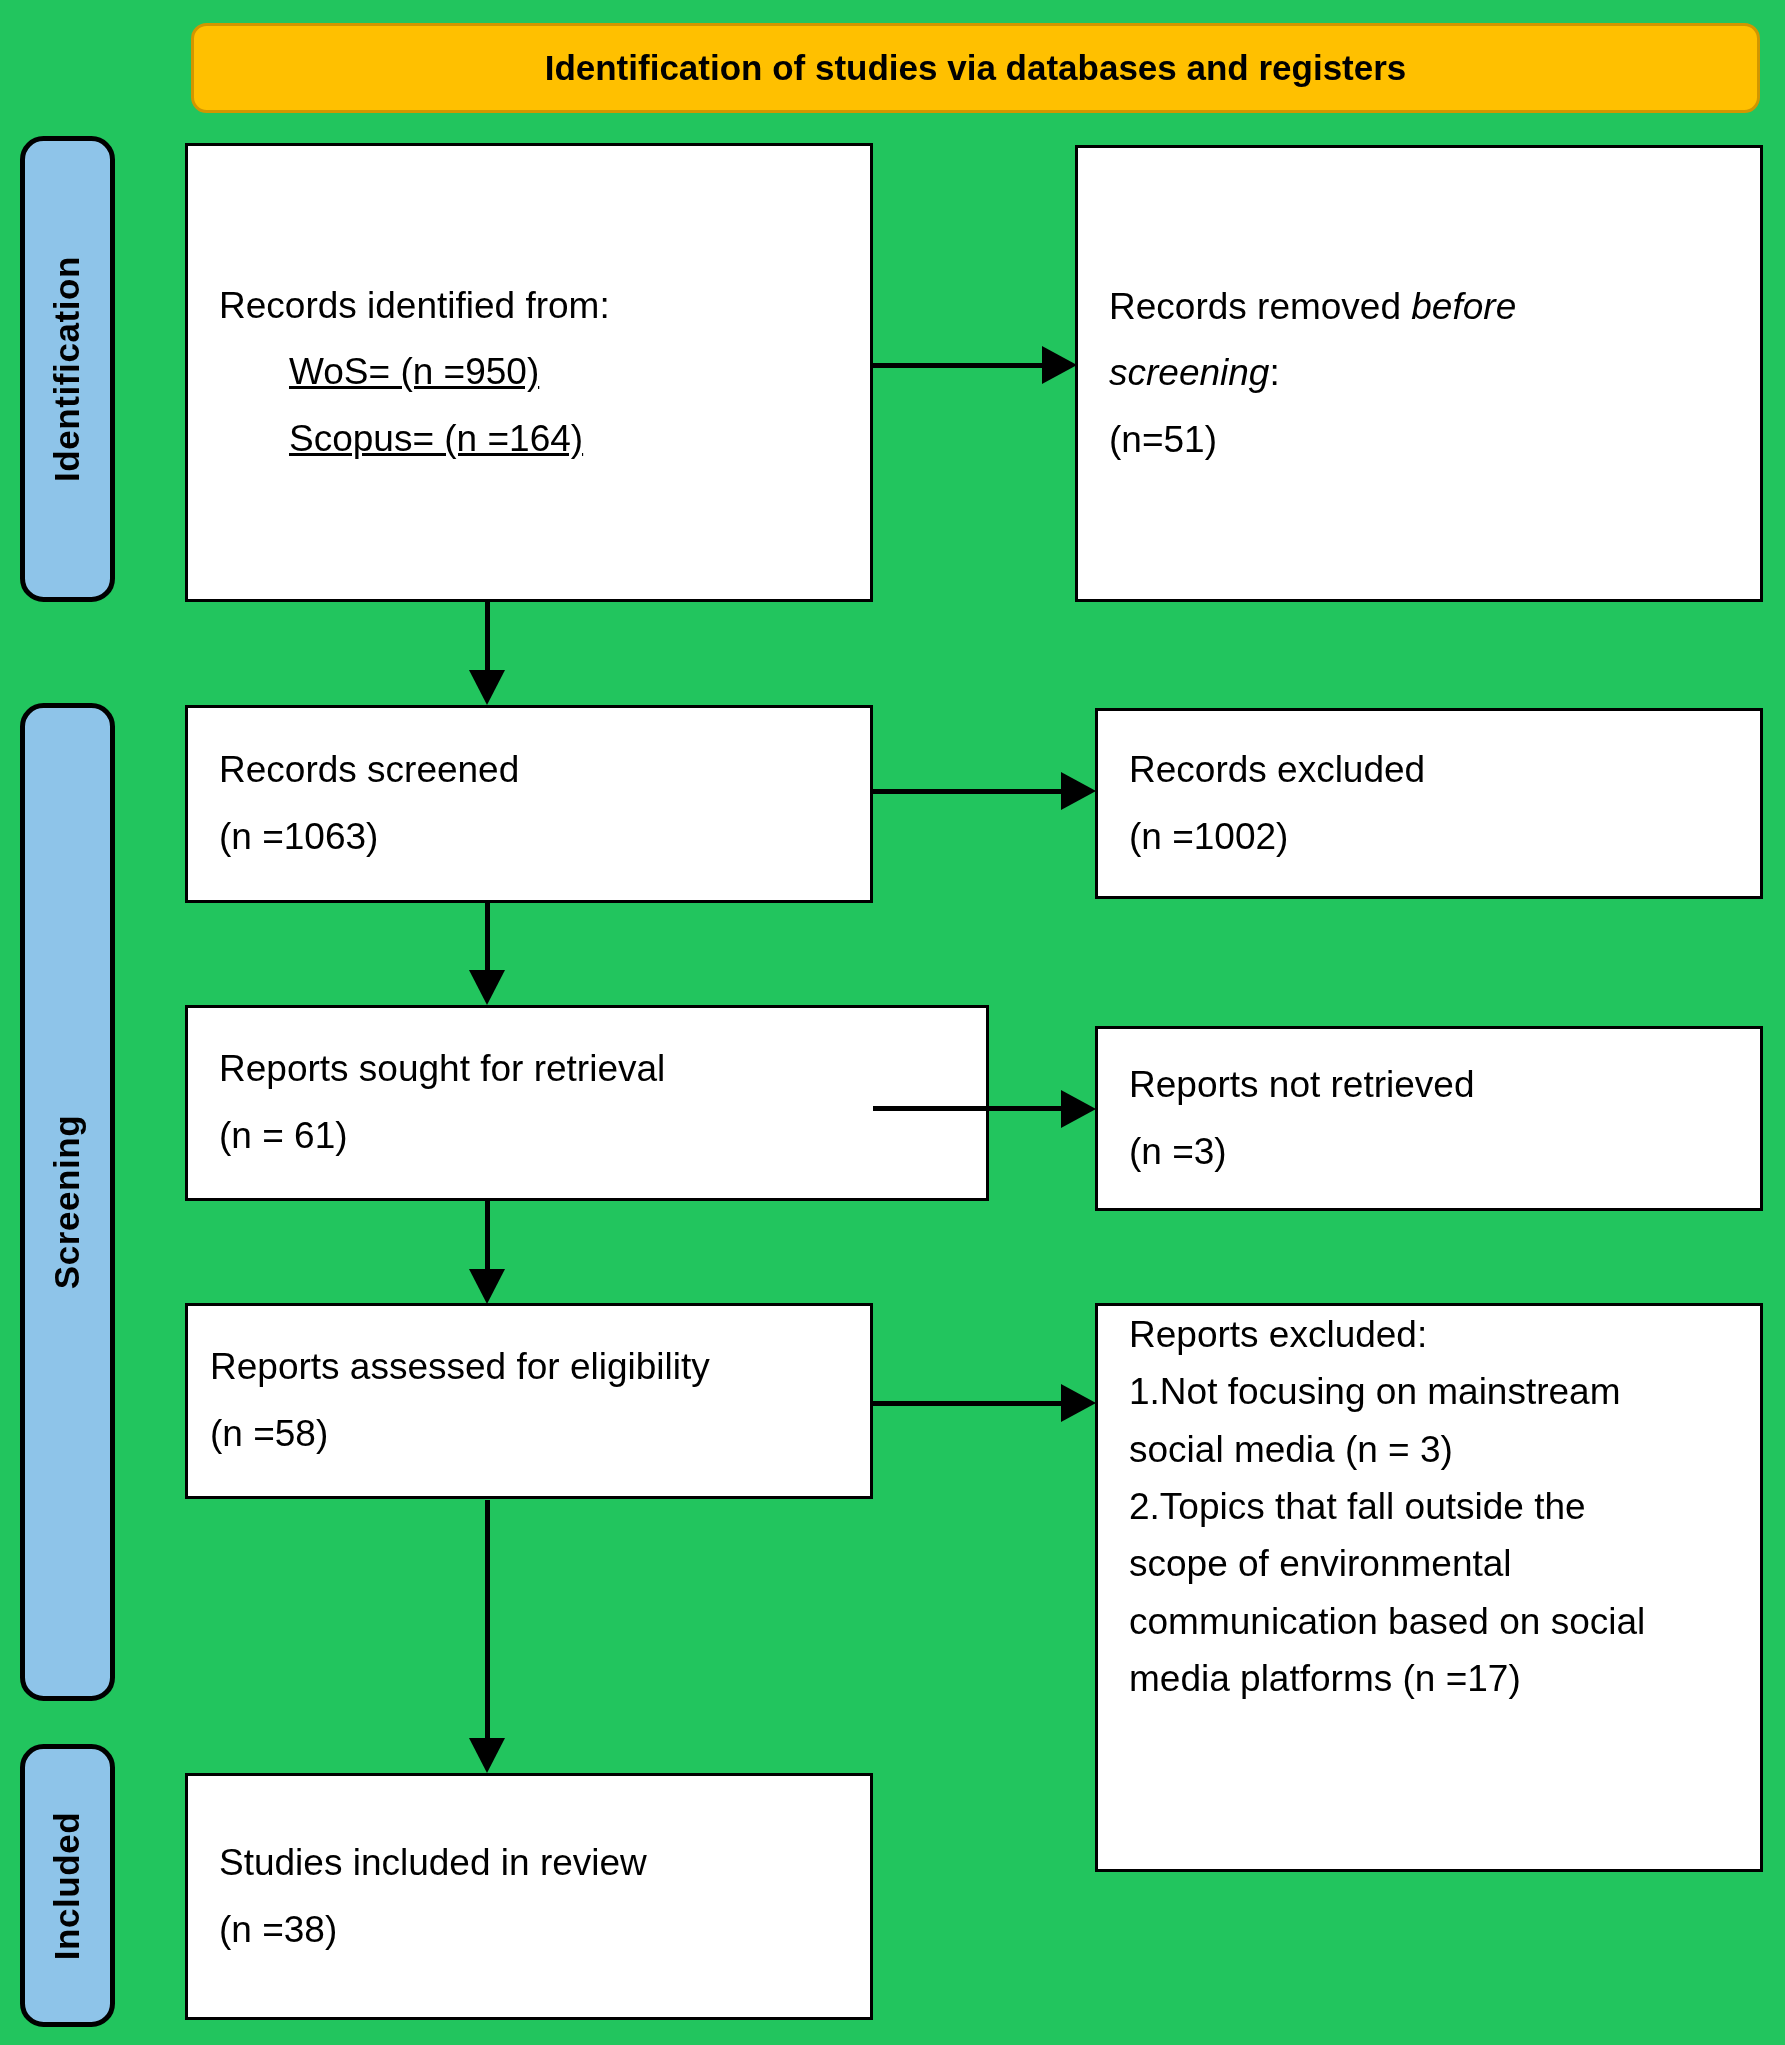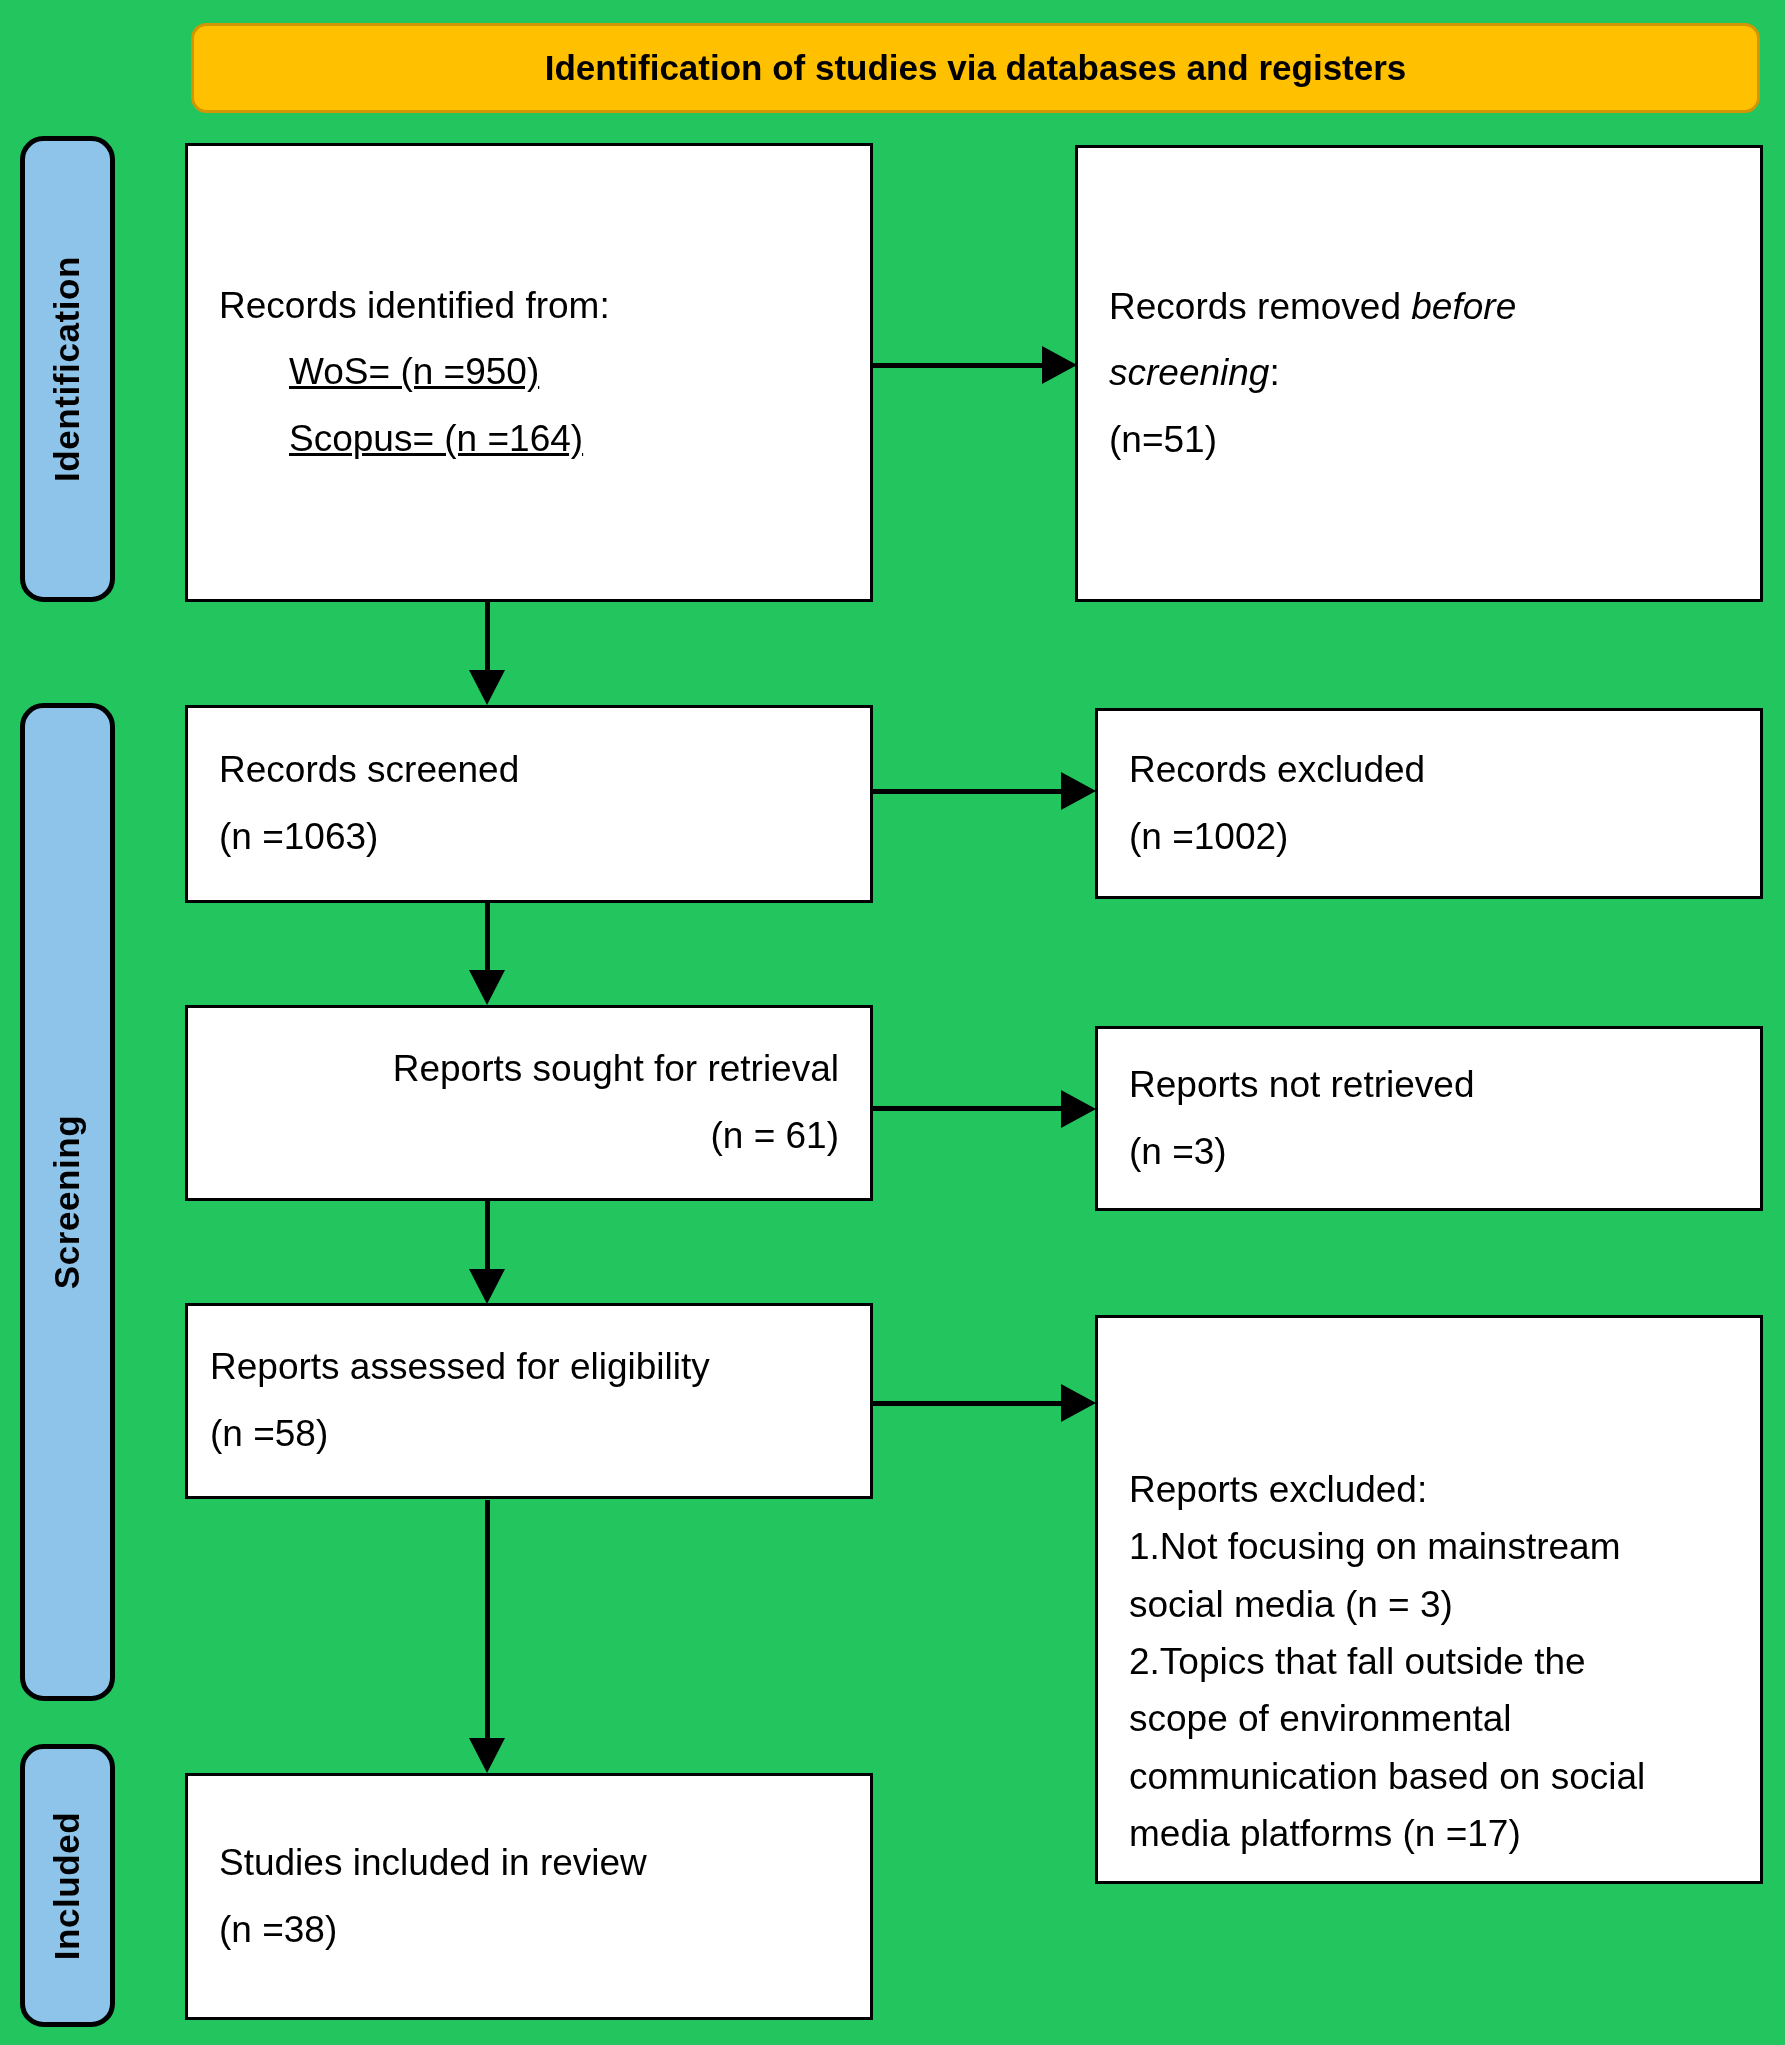--- a/index.html
+++ b/index.html
@@ -28,21 +28,21 @@
     font-size:35px;font-weight:bold;letter-spacing:0.6px;
   }
   
   .box{
     position:absolute;background:#fff;border:3.9px solid #000;
     box-sizing:border-box;display:flex;flex-direction:column;justify-content:center;
     padding:0 31px;font-size:37px;line-height:1.8;
   }
   .box .line{white-space:nowrap;}
   .box .indent{margin-left:70px;text-decoration:underline;}
-  .box.wrapbox{justify-content:flex-start;padding-top:143px;line-height:1.55;margin-top:12px;}
+  .box.wrapbox{justify-content:flex-start;line-height:1.55;}
   
   .hline{position:absolute;height:5px;background:#000;}
   .hhead{position:absolute;width:0;height:0;border-top:19px solid transparent;border-bottom:19px solid transparent;border-left:35px solid #000;}
   .vline{position:absolute;width:5px;background:#000;}
   .vhead{position:absolute;width:0;height:0;border-left:18px solid transparent;border-right:18px solid transparent;border-top:35px solid #000;}
   i{font-style:italic;}
 </style>
 </head>
 <body>
 
@@ -66,21 +66,21 @@
     <div class="line">Records identified from:</div>
     <div class="line indent">WoS= (n =950)</div>
     <div class="line indent">Scopus= (n =164)</div>
   </div>
 
   <div class="box" style="left:185px;top:705px;width:688px;height:198px;">
     <div class="line">Records screened</div>
     <div class="line">(n =1063)</div>
   </div>
 
-  <div class="box" style="left:185px;top:1005px;width:688px;height:196px;text-align:right;">
+  <div class="box" style="left:185px;top:1005px;width:804px;height:196px;">
     <div class="line">Reports sought for retrieval</div>
     <div class="line">(n = 61)</div>
   </div>
 
   <div class="box" style="left:185px;top:1303px;width:688px;height:196px;padding-left:22px;">
     <div class="line">Reports assessed for eligibility</div>
     <div class="line">(n =58)</div>
   </div>
 
   <div class="box" style="left:185px;top:1773px;width:688px;height:247px;">

